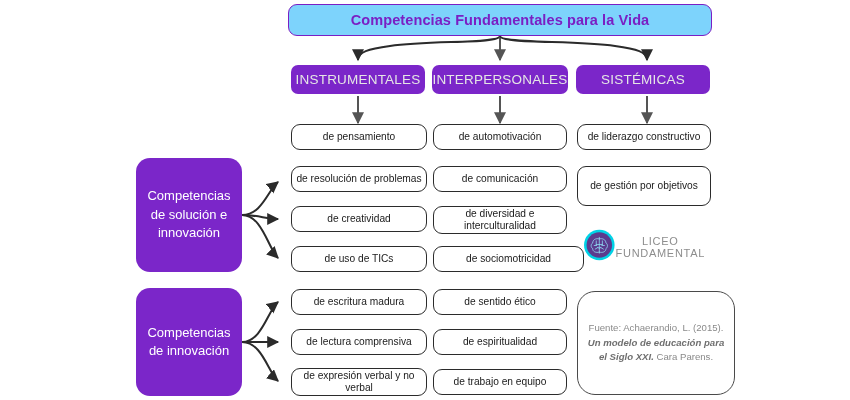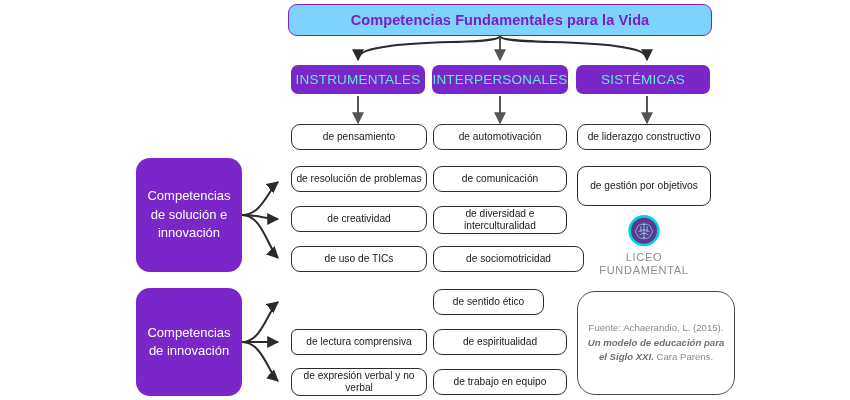--- a/index.html
+++ b/index.html
@@ -26,21 +26,21 @@
     color:#7A1FC4;
     font-weight:bold;
     font-size:14.5px;
     letter-spacing:.1px;
   }
 
   
   .cat{
     background:#7B26C9;
     border-radius:7px;
-    color:#5eead4;
+    color:#e5e5e5;
     font-size:13.5px;
     letter-spacing:.2px;
   }
 
   
   .leaf{
     background:#ffffff;
     border:1.7px solid #2b2b2b;
     border-radius:9px;
     color:#1a1a1a;
@@ -66,21 +66,21 @@
     border-radius:13px;
     color:#8a8a8a;
     font-size:9.6px;
     line-height:1.55;
     padding:6px 7px;
     flex-direction:column;
   }
   .cite b{font-weight:bold;font-style:italic;color:#6f6f6f;}
 
   
-  .logo{position:absolute;display:flex;flex-direction:column;align-items:center;justify-content:flex-end;}
+  .logo{position:absolute;display:flex;flex-direction:row;align-items:center;justify-content:flex-end;}
   .logo-mark{width:40px;height:40px;}
   .logo-text{
     margin-top:4px;color:#8d8d8d;font-size:11px;line-height:1.12;
     text-align:center;letter-spacing:.7px;
   }
 </style>
 </head>
 <body>
 
 <div id="stage">
@@ -139,40 +139,43 @@
   </div>
   <div class="node leaf" style="left:291px;top:166px;width:136px;height:26px;">
     <span>de resolución de problemas</span>
   </div>
   <div class="node leaf" style="left:291px;top:206px;width:136px;height:26px;">
     <span>de creatividad</span>
   </div>
   <div class="node leaf" style="left:291px;top:246px;width:136px;height:26px;">
     <span>de uso de TICs</span>
   </div>
-  <div class="node leaf" style="left:291px;top:329px;width:136px;height:26px;border-radius:6px;">
+  <div class="node leaf" style="left:291px;top:289px;width:136px;height:26px;">
+    <span>de escritura madura</span>
+  </div>
+  <div class="node leaf" style="left:291px;top:329px;width:136px;height:26px;">
     <span>de lectura comprensiva</span>
   </div>
   <div class="node leaf" style="left:291px;top:368px;width:136px;height:28px;">
     <span>de expresión verbal y no verbal</span>
   </div>
 
   <div class="node leaf" style="left:433px;top:124px;width:134px;height:26px;">
     <span>de automotivación</span>
   </div>
   <div class="node leaf" style="left:433px;top:166px;width:134px;height:26px;">
     <span>de comunicación</span>
   </div>
   <div class="node leaf" style="left:433px;top:206px;width:134px;height:28px;">
     <span>de diversidad e interculturalidad</span>
   </div>
   <div class="node leaf" style="left:433px;top:246px;width:151px;height:26px;">
     <span>de sociomotricidad</span>
   </div>
-  <div class="node leaf" style="left:433px;top:289px;width:111px;height:26px;">
+  <div class="node leaf" style="left:433px;top:289px;width:134px;height:26px;">
     <span>de sentido ético</span>
   </div>
   <div class="node leaf" style="left:433px;top:329px;width:134px;height:26px;">
     <span>de espiritualidad</span>
   </div>
   <div class="node leaf" style="left:433px;top:369px;width:134px;height:26px;">
     <span>de trabajo en equipo</span>
   </div>
 
   <div class="node leaf" style="left:577px;top:124px;width:134px;height:26px;">

